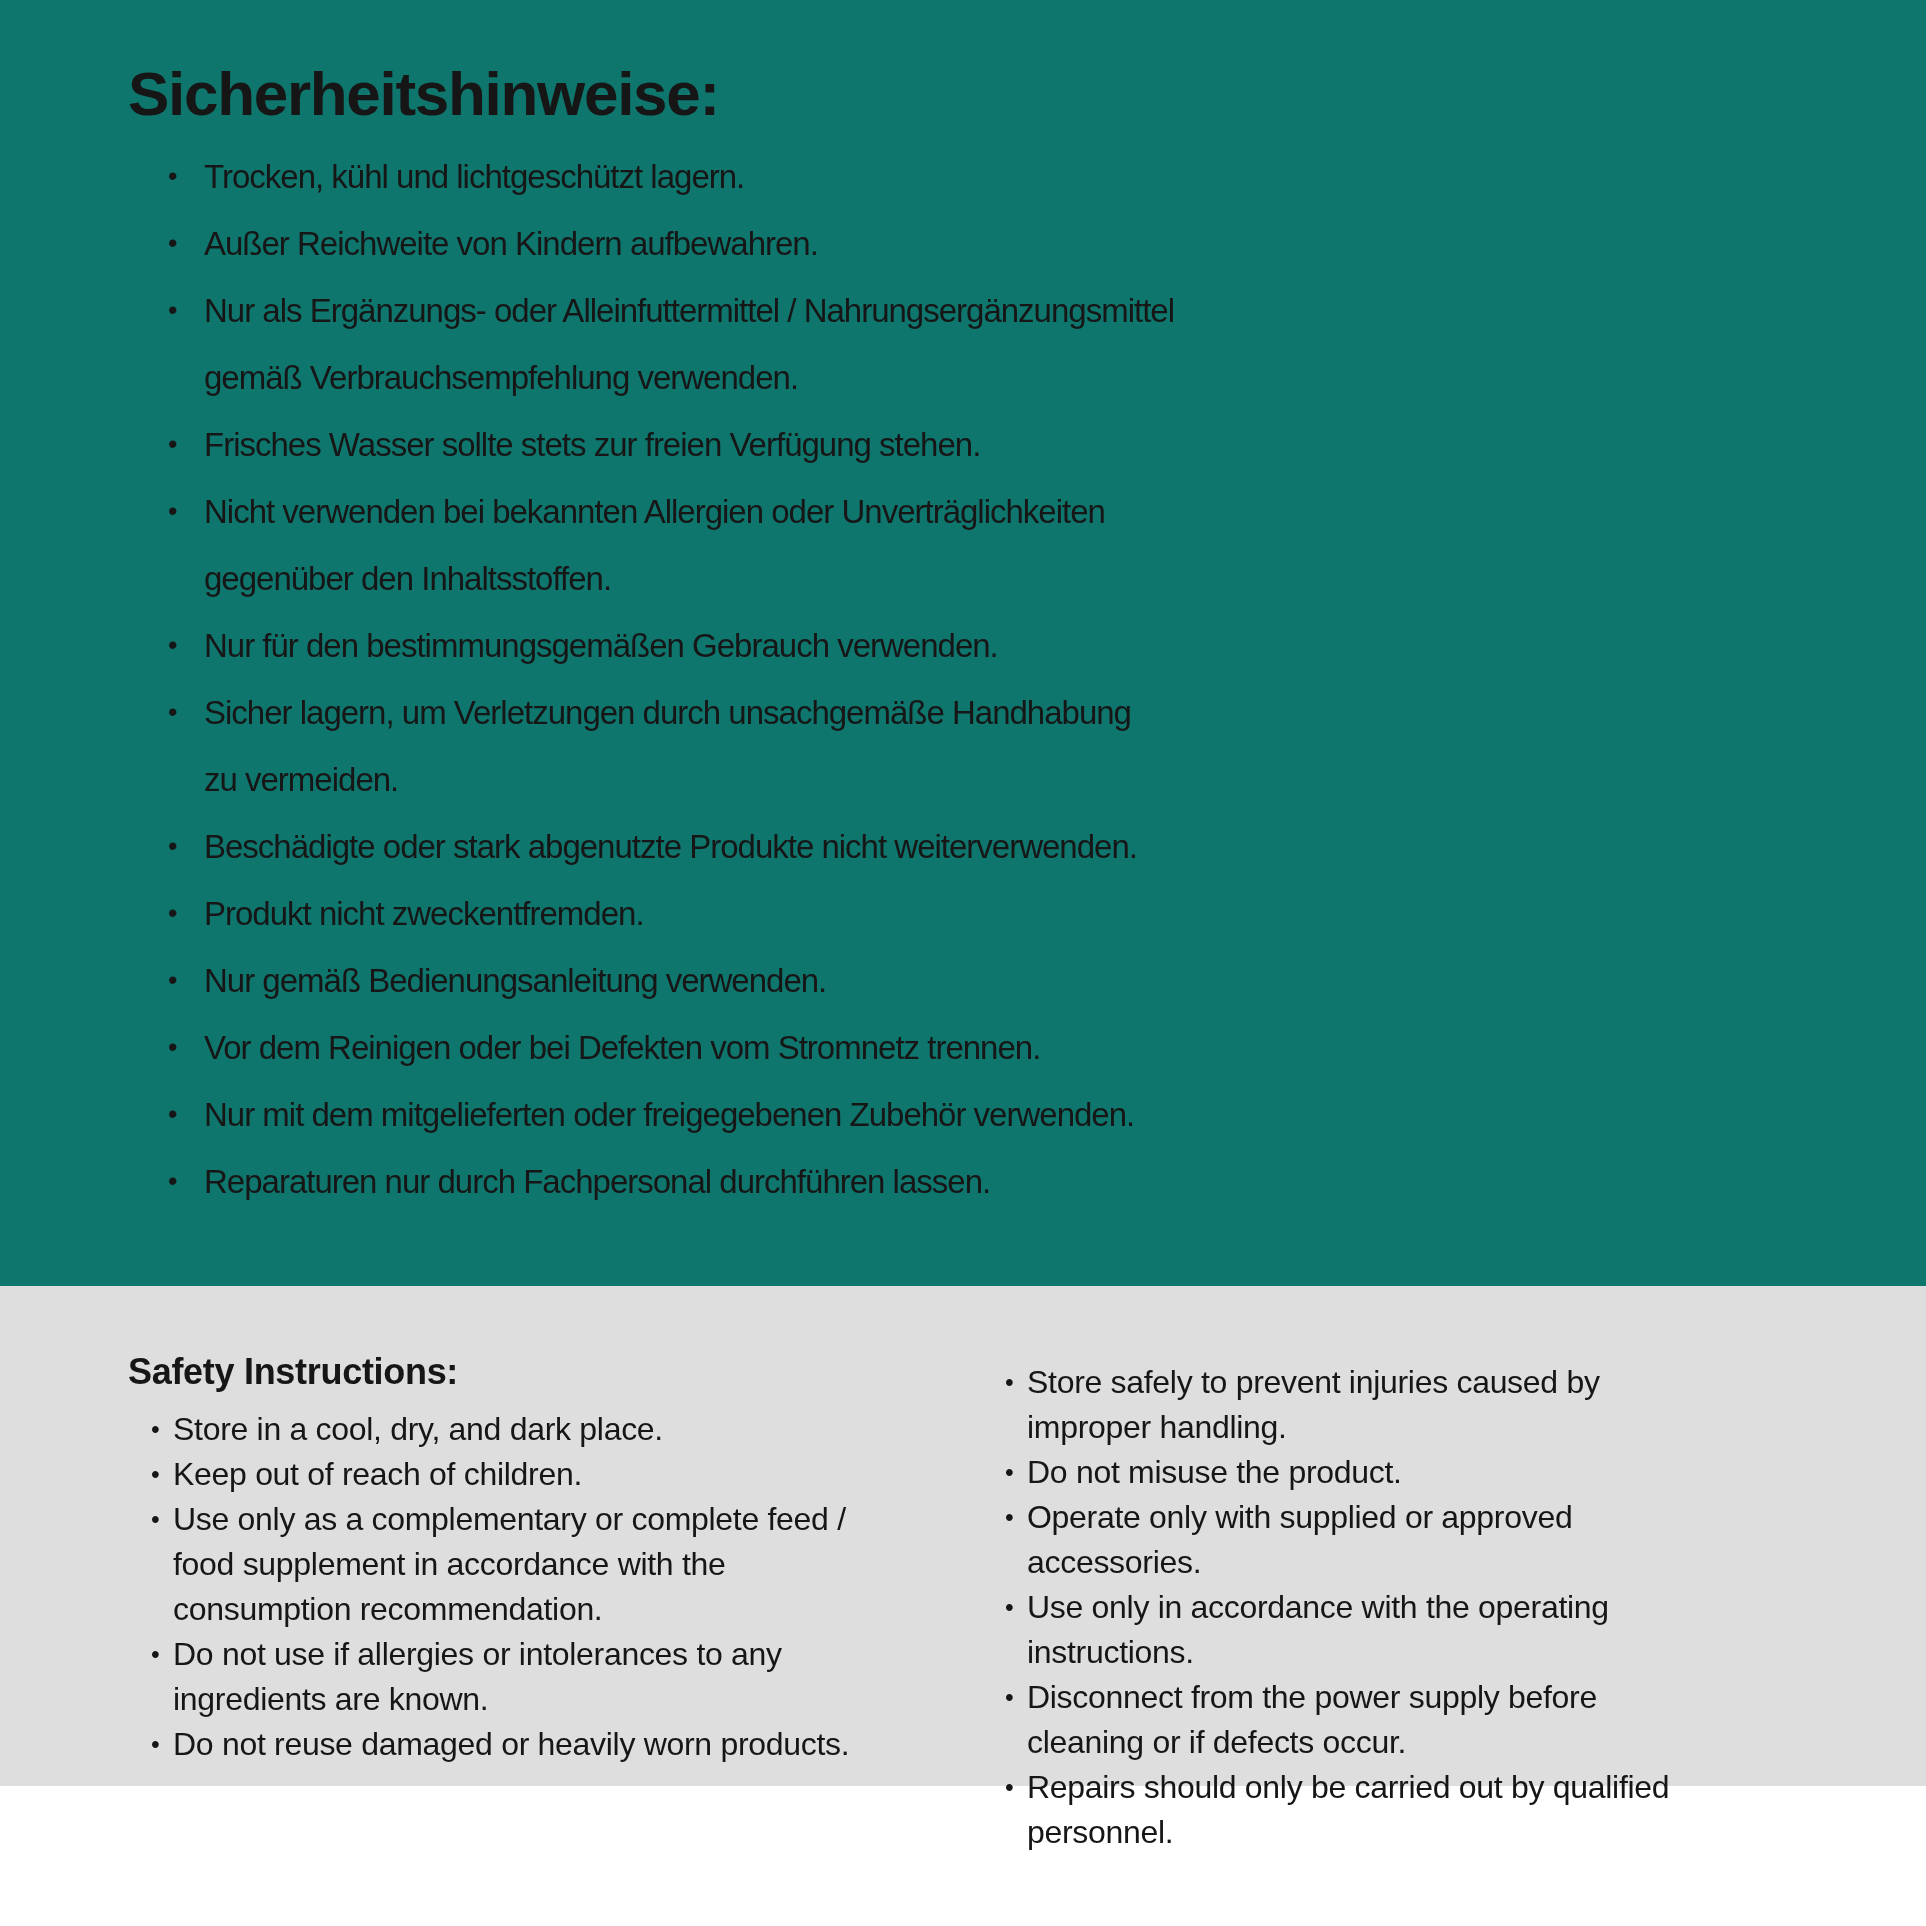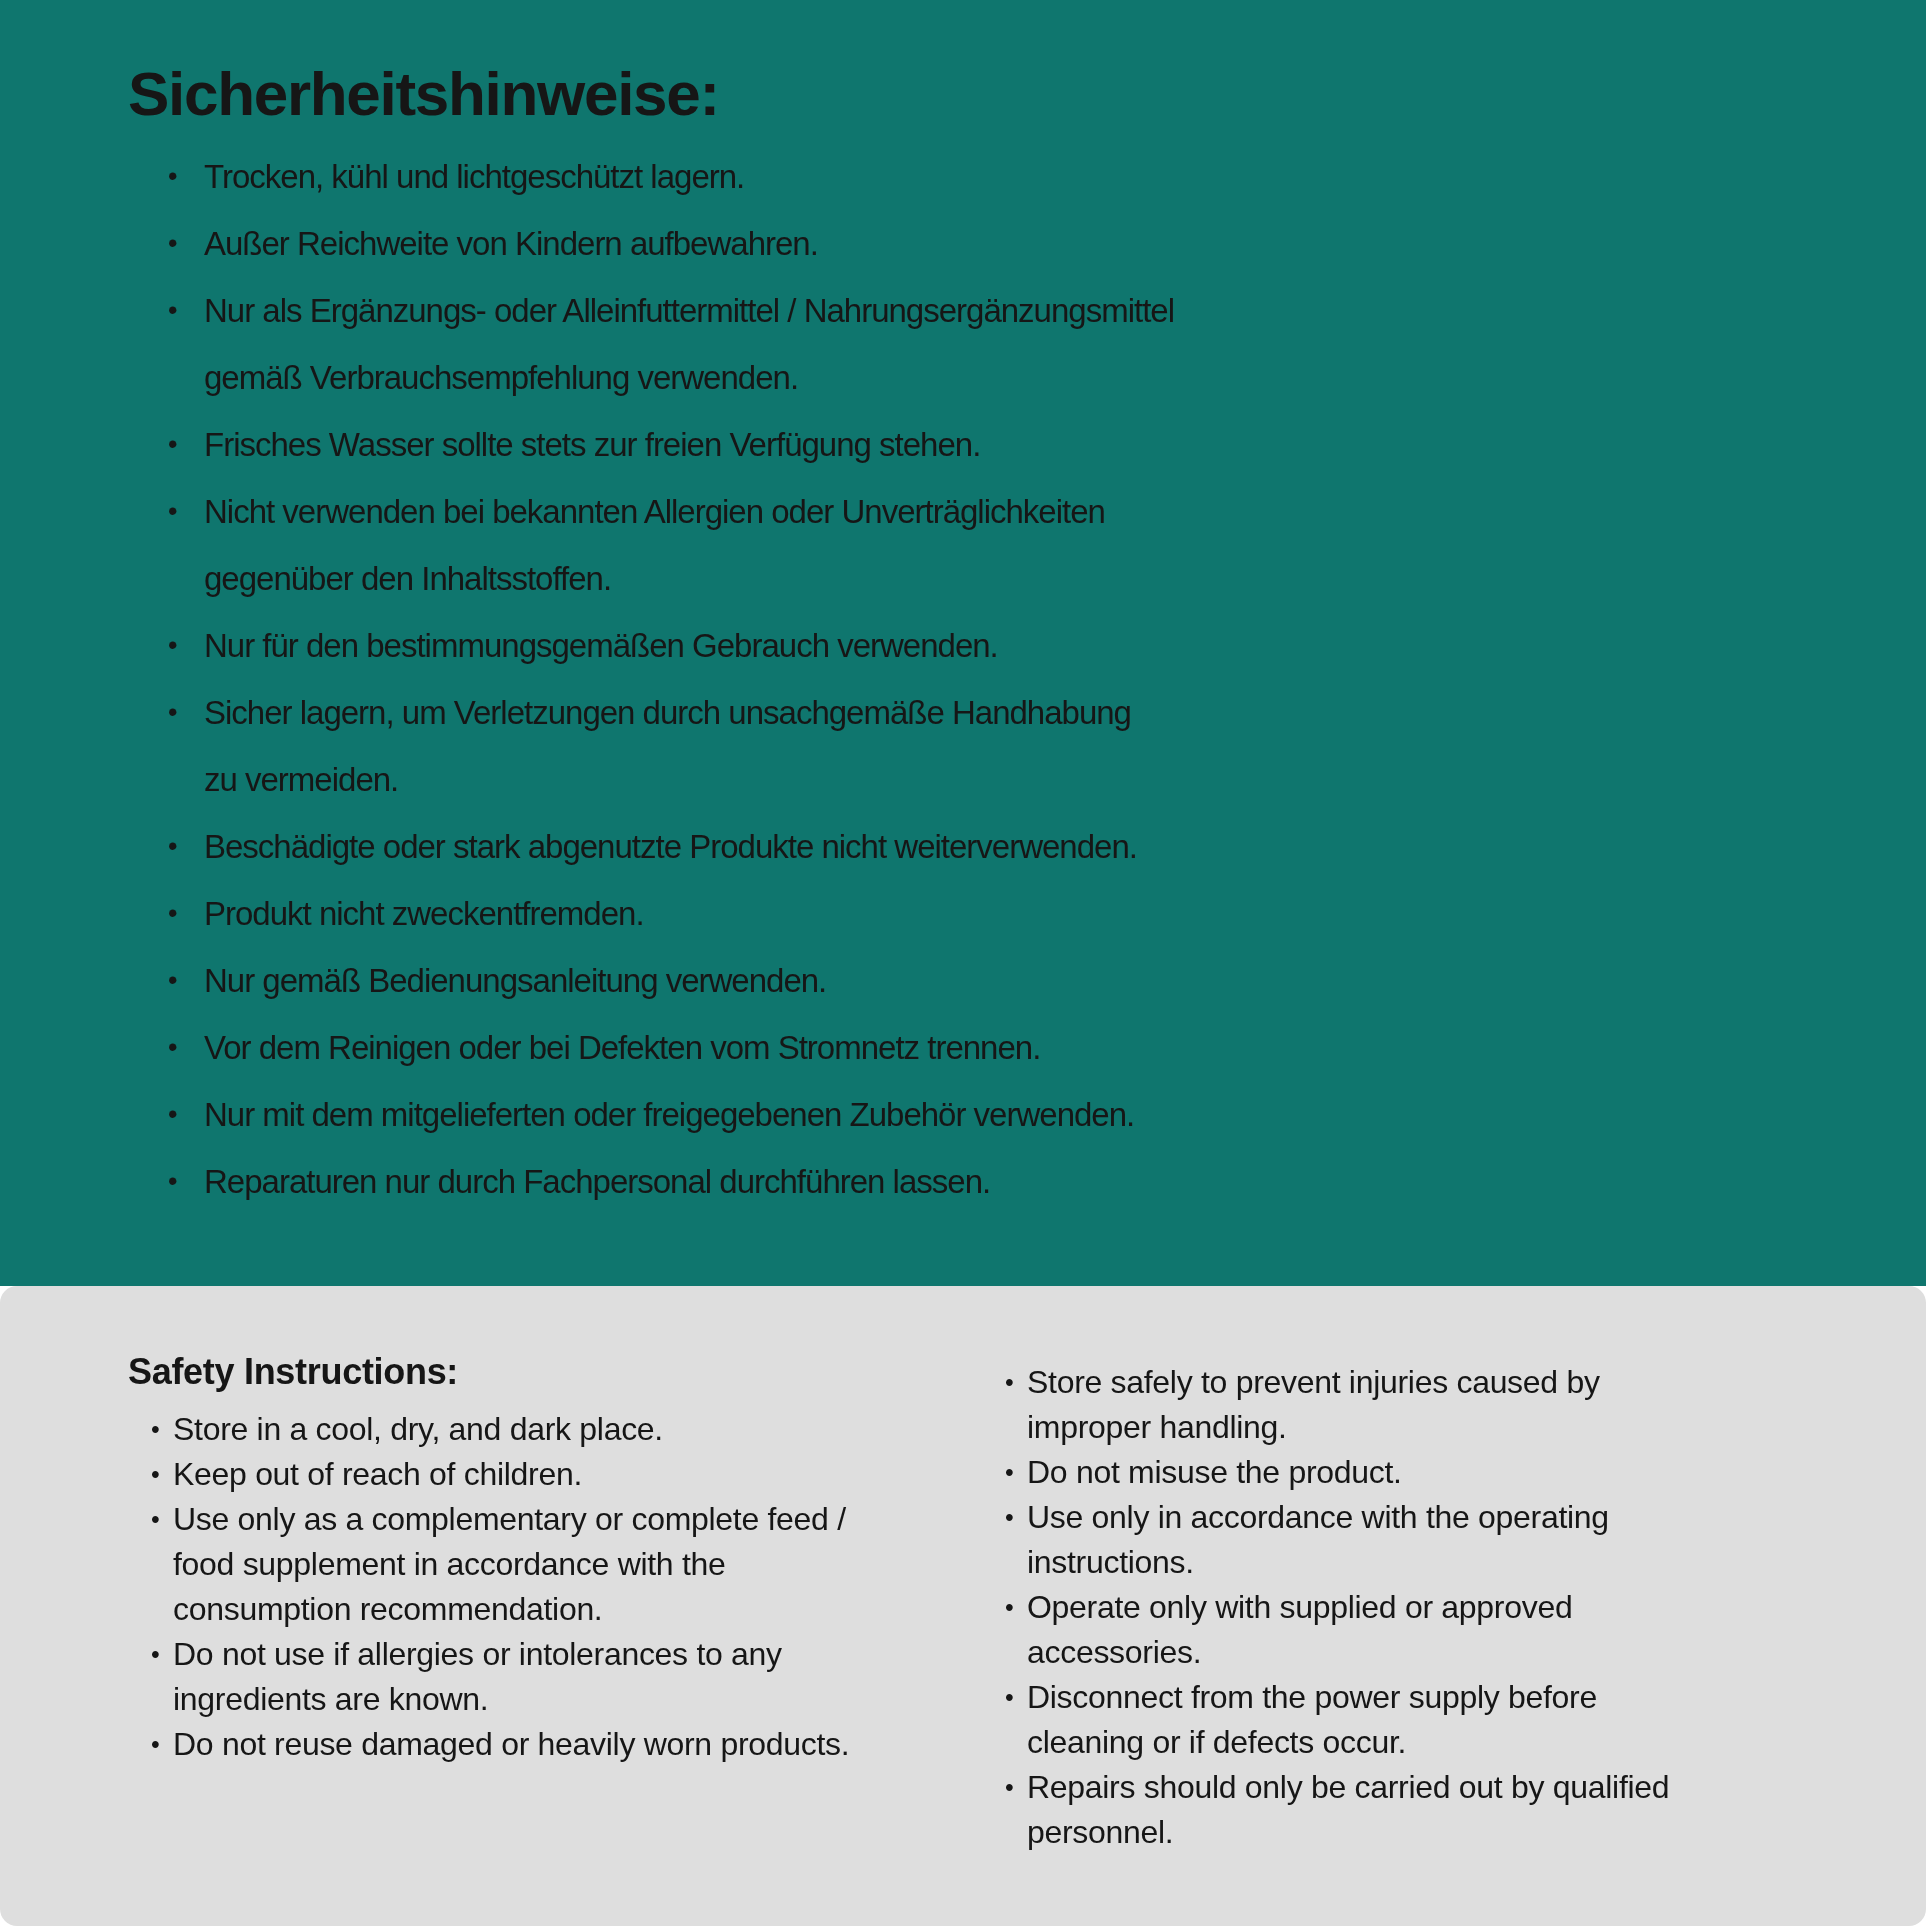--- a/index.html
+++ b/index.html
@@ -57,23 +57,22 @@
     font-size: 0.82em;
     line-height: 67px;
   }
 
   
   .english-section {
     position: absolute;
     top: 1286px;
     left: 0;
     width: 1926px;
-    height: 640px;
+    height: 500px;
     background: #dedede;
-    border-radius: 17px;
   }
   .english-col-left {
     position: absolute;
     left: 128px;
     top: 64px;
     width: 860px;
   }
   .english-col-right {
     position: absolute;
     left: 1005px;
@@ -154,24 +153,24 @@
 ingredients are known.</li>
         <li>Do not reuse damaged or heavily worn products.</li>
       </ul>
     </div>
 
     <div class="english-col-right">
       <ul class="english-list">
         <li>Store safely to prevent injuries caused by
 improper handling.</li>
         <li>Do not misuse the product.</li>
+        <li>Operate only with supplied or approved
+accessories.</li>
         <li>Use only in accordance with the operating
 instructions.</li>
-        <li>Operate only with supplied or approved
-accessories.</li>
         <li>Disconnect from the power supply before
 cleaning or if defects occur.</li>
         <li>Repairs should only be carried out by qualified
 personnel.</li>
       </ul>
     </div>
 
   </section>
 
 </div>

